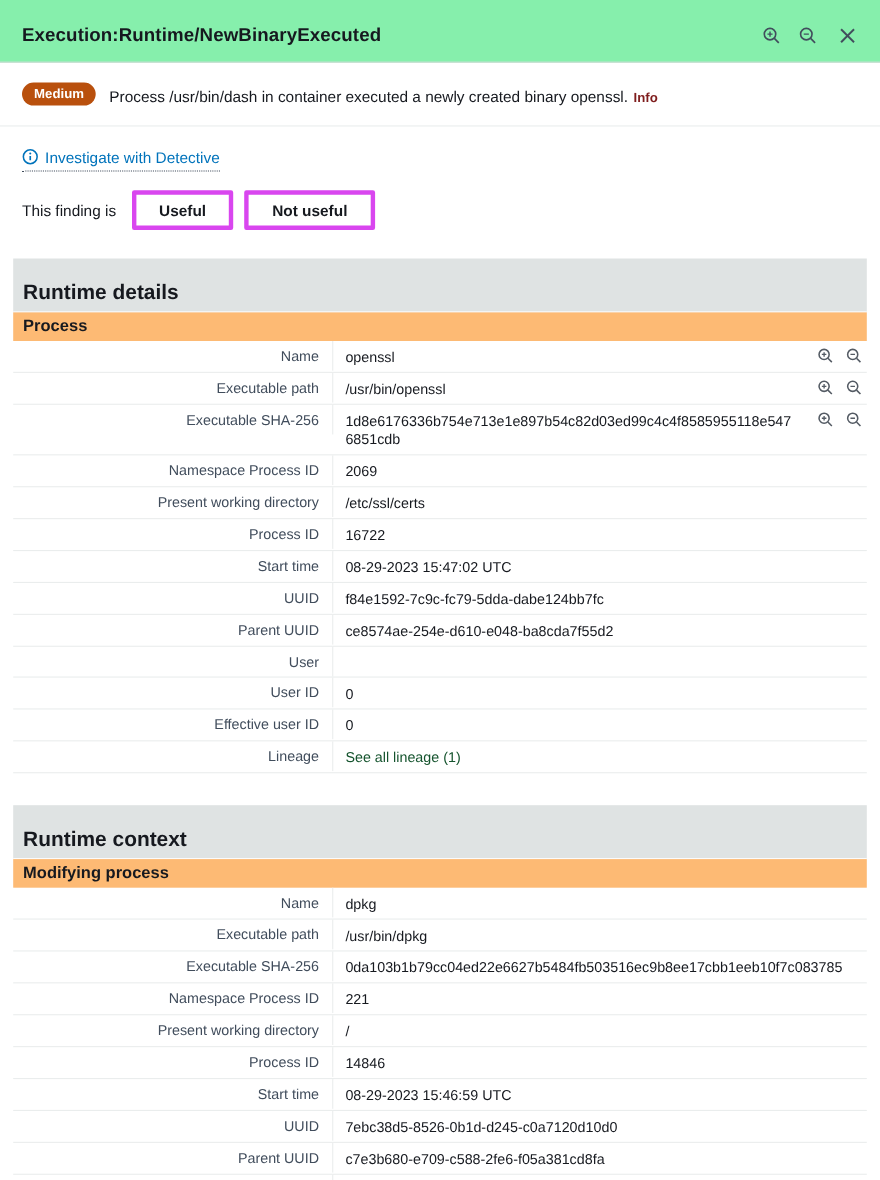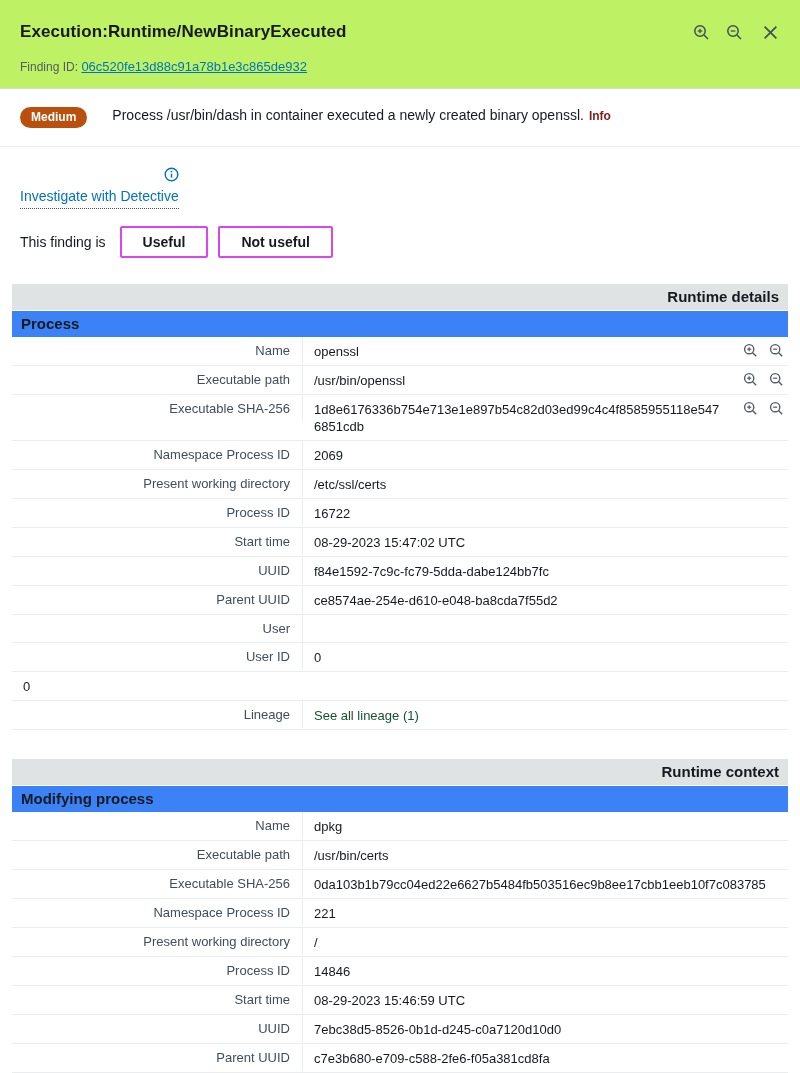--- a/index.html
+++ b/index.html
@@ -1,53 +1,53 @@
 <!DOCTYPE html>
 <html><head>
 <meta charset="utf-8">
 <style>
   * { margin:0; padding:0; box-sizing:border-box; }
   html,body { width:800px; height:1073px; overflow:hidden; background:#ffffff;
     font-family:"Liberation Sans", sans-serif; color:#16191f; }
 
   
-  .panel-header { background:#bef264; padding:22px 22px 14px 20px;
+  .panel-header { background:#86efac; padding:22px 22px 14px 20px;
     border-bottom:1px solid #d5dbdb; }
   .title-row { display:flex; justify-content:space-between; align-items:flex-start; }
   .panel-title { font-size:17px; font-weight:700; letter-spacing:.1px; }
   .header-icons { display:flex; align-items:center; gap:16px; color:#414d5c; margin-top:2px; }
   .icon-btn { cursor:pointer; display:inline-flex; align-items:center; }
   .finding-id-row { margin-top:17px; font-size:12px; color:#545b64; }
   .finding-id-row a { color:#0073bb; text-decoration:underline; font-size:13px; cursor:pointer; }
 
   
-  .severity-row { display:flex; align-items:flex-start; gap:25px; padding:18px 20px;
+  .severity-row { display:flex; align-items:flex-end; gap:12px; padding:18px 20px;
     border-bottom:1px solid #eaeded; }
   .severity-badge { background:#b9500d; color:#ffffff; font-size:12px; font-weight:700;
     padding:3px 11px 4px; border-radius:11px; white-space:nowrap; }
   .severity-text { font-size:14px; color:#16191f; }
   .info-link { color:#7f1d1d; font-weight:700; font-size:12px; margin-left:5px; cursor:pointer; }
 
   
   .investigate-row { margin:20px 20px 0; font-size:14px; }
-  .investigate-link { display:inline-flex; align-items:flex-end; gap:6px; color:#0073bb;
-    padding-bottom:4px; border-bottom:1px dotted #414d5c; cursor:pointer;flex-direction:column; }
+  .investigate-link { display:inline-flex; align-items:flex-start; gap:6px; color:#0073bb;
+    padding-bottom:4px; border-bottom:1px dotted #414d5c; cursor:pointer; }
   .feedback-row { margin:17px 20px 26px; display:flex; align-items:center; gap:14px; }
   .feedback-label { font-size:14px; }
-  .btn { background:#ffffff; border:2px solid #d946ef; border-radius:2px; color:#16191f;
+  .btn { background:#ffffff; border:4px solid #d946ef; border-radius:2px; color:#16191f;
     font-weight:700; font-size:14px; padding:6px 21px; cursor:pointer;
     font-family:"Liberation Sans", sans-serif; }
   .btn + .btn { margin-left:-4px; }
 
   
   .section { margin:0 12px; }
   .section + .section { margin-top:29px; }
-  .section-header { background:#dfe3e3; font-size:15px; font-weight:700;
-    padding:4px 9px 5px; border-bottom:1px solid #fbfbfb;text-align:right; }
-  .section-subheader { background:#3b82f6; font-size:15px; font-weight:700;
+  .section-header { background:#dfe3e3; font-size:19px; font-weight:700;
+    padding:21px 9px 5px; border-bottom:1px solid #fbfbfb; }
+  .section-subheader { background:#fdba74; font-size:15px; font-weight:700;
     padding:4px 9px 5px; }
   .kv-row { display:flex; align-items:flex-start; border-bottom:1px solid #eaeded;
     font-size:13px; min-height:27px; }
   .kv-label { width:291px; flex:none; text-align:right; color:#414d5c;
     padding:6px 12px 5px 0; border-right:1px solid #eaeded; line-height:16px; }
   .kv-value { flex:1; padding:6px 8px 5px 11px; line-height:17px;
     word-break:break-all; color:#16191f; }
   .kv-value.link { color:#14532d; cursor:pointer; word-break:normal; }
   .kv-zoom { flex:none; width:58px; display:flex; gap:11px; justify-content:flex-end;
     align-items:flex-start; padding:6px 4px 0 0; color:#545b64; }
@@ -76,24 +76,20 @@
           </svg>
       </span>
       <span class="icon-btn" style="margin-left:4px">
         <svg width="15" height="15" viewBox="0 0 14 14">
             <line x1="1.5" y1="1.5" x2="12.5" y2="12.5" stroke="currentColor" stroke-width="1.6"></line>
             <line x1="12.5" y1="1.5" x2="1.5" y2="12.5" stroke="currentColor" stroke-width="1.6"></line>
           </svg>
       </span>
     </div>
   </div>
-  <div class="finding-id-row">
-    <span>Finding ID:</span>
-    <a>06c520fe13d88c91a78b1e3c865de932</a>
-  </div>
 </div>
 
 <div class="severity-row">
   <span class="severity-badge">Medium</span>
   <span class="severity-text"><span>Process /usr/bin/dash in container executed a newly created binary openssl.</span><span class="info-link">Info</span></span>
 </div>
 
 <div class="investigate-row">
   <span class="investigate-link">
     <span>
@@ -226,20 +222,21 @@
 
   </div>
 
   <div class="kv-row">
     <div class="kv-label">User ID</div>
     <div class="kv-value">0</div>
 
   </div>
 
   <div class="kv-row">
+    <div class="kv-label">Effective user ID</div>
     <div class="kv-value">0</div>
 
   </div>
 
   <div class="kv-row">
     <div class="kv-label">Lineage</div>
     <div class="kv-value link">See all lineage (1)</div>
 
   </div>
 </div>
@@ -250,21 +247,21 @@
     <div class="section-subheader">Modifying process</div>
     <div>
   <div class="kv-row">
     <div class="kv-label">Name</div>
     <div class="kv-value">dpkg</div>
 
   </div>
 
   <div class="kv-row">
     <div class="kv-label">Executable path</div>
-    <div class="kv-value">/usr/bin/certs</div>
+    <div class="kv-value">/usr/bin/dpkg</div>
 
   </div>
 
   <div class="kv-row">
     <div class="kv-label">Executable SHA-256</div>
     <div class="kv-value">0da103b1b79cc04ed22e6627b5484fb503516ec9b8ee17cbb1eeb10f7c083785</div>
 
   </div>
 
   <div class="kv-row">

